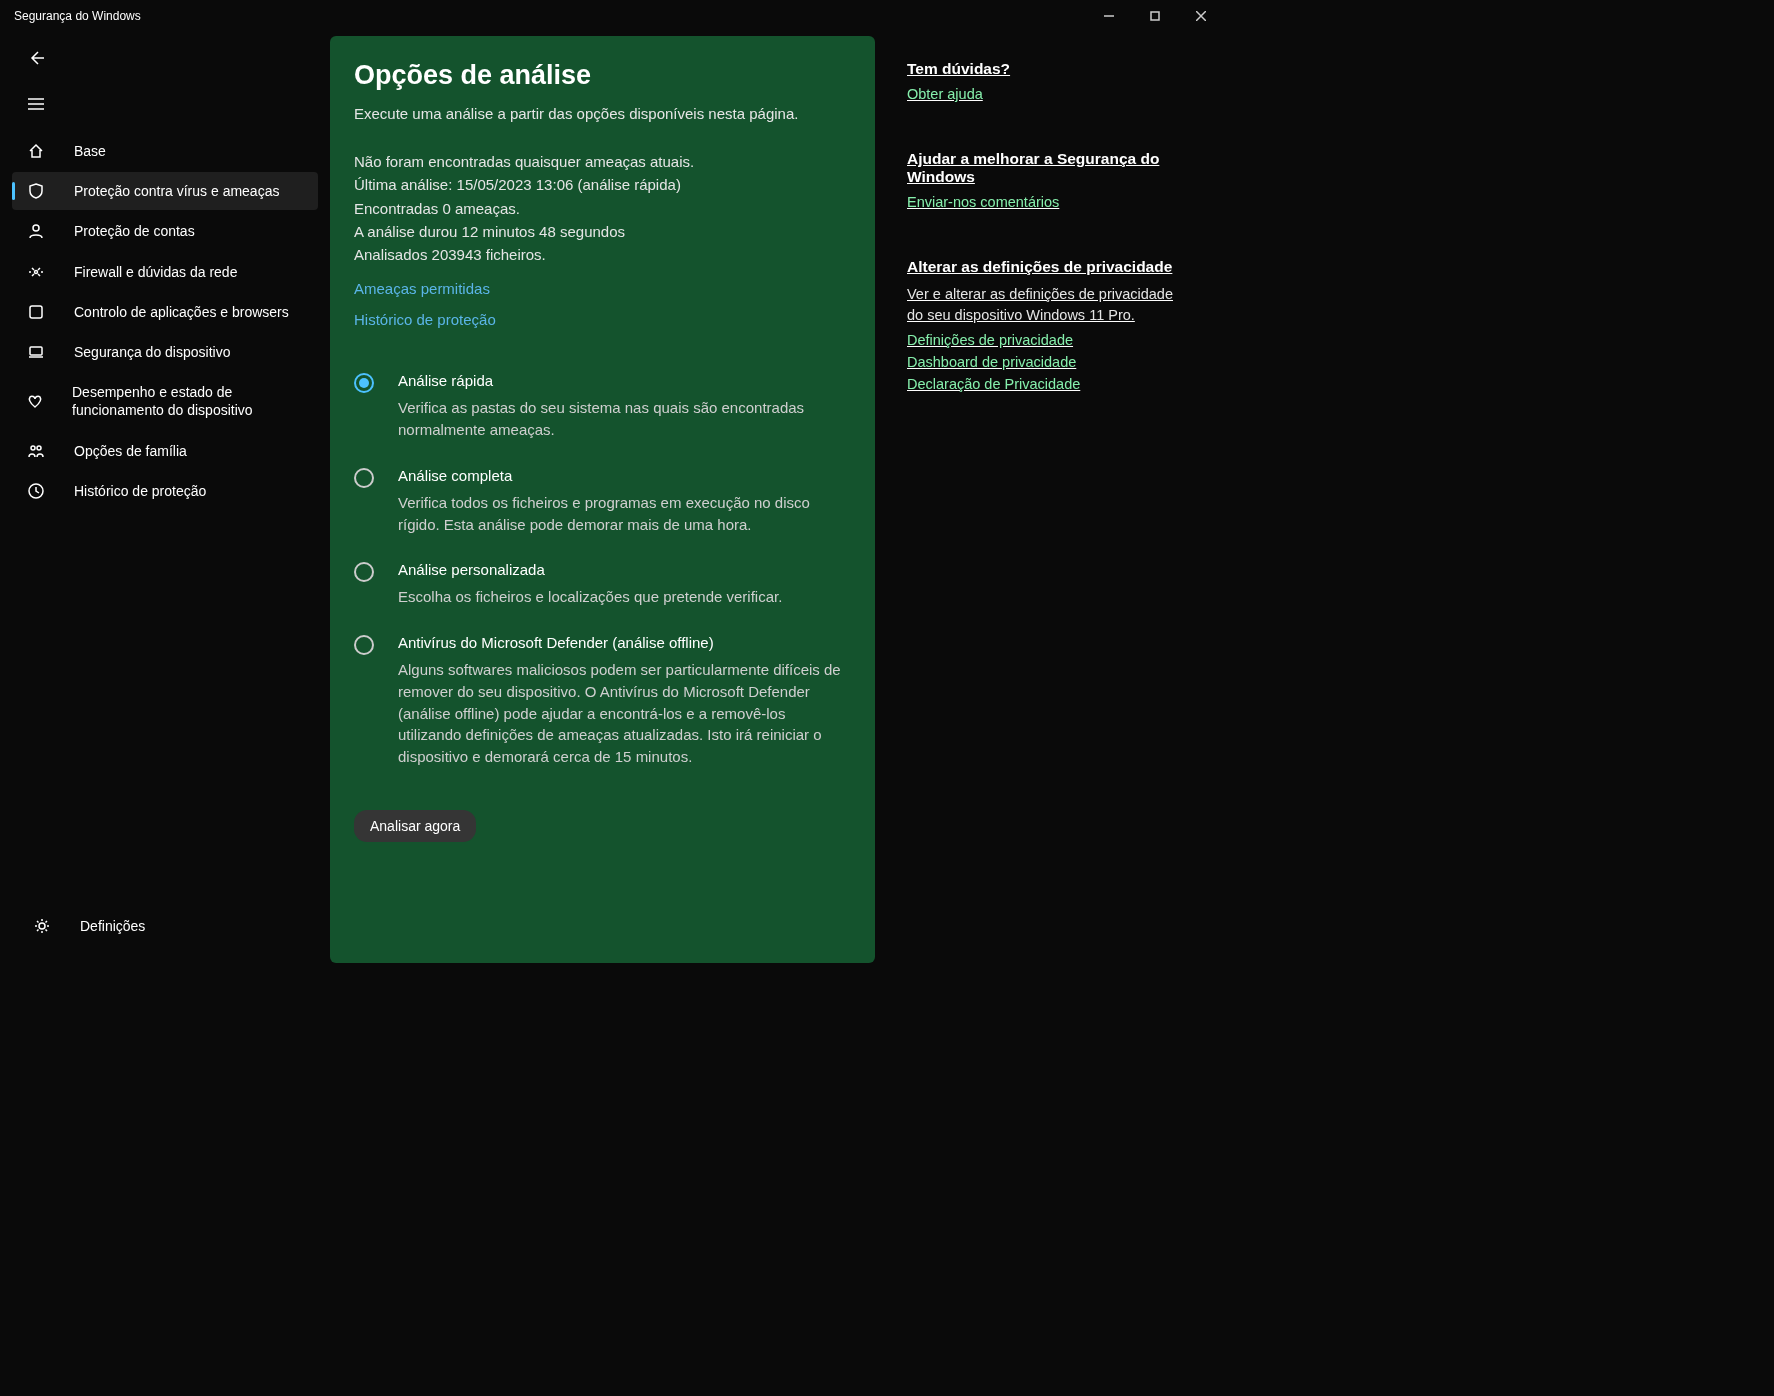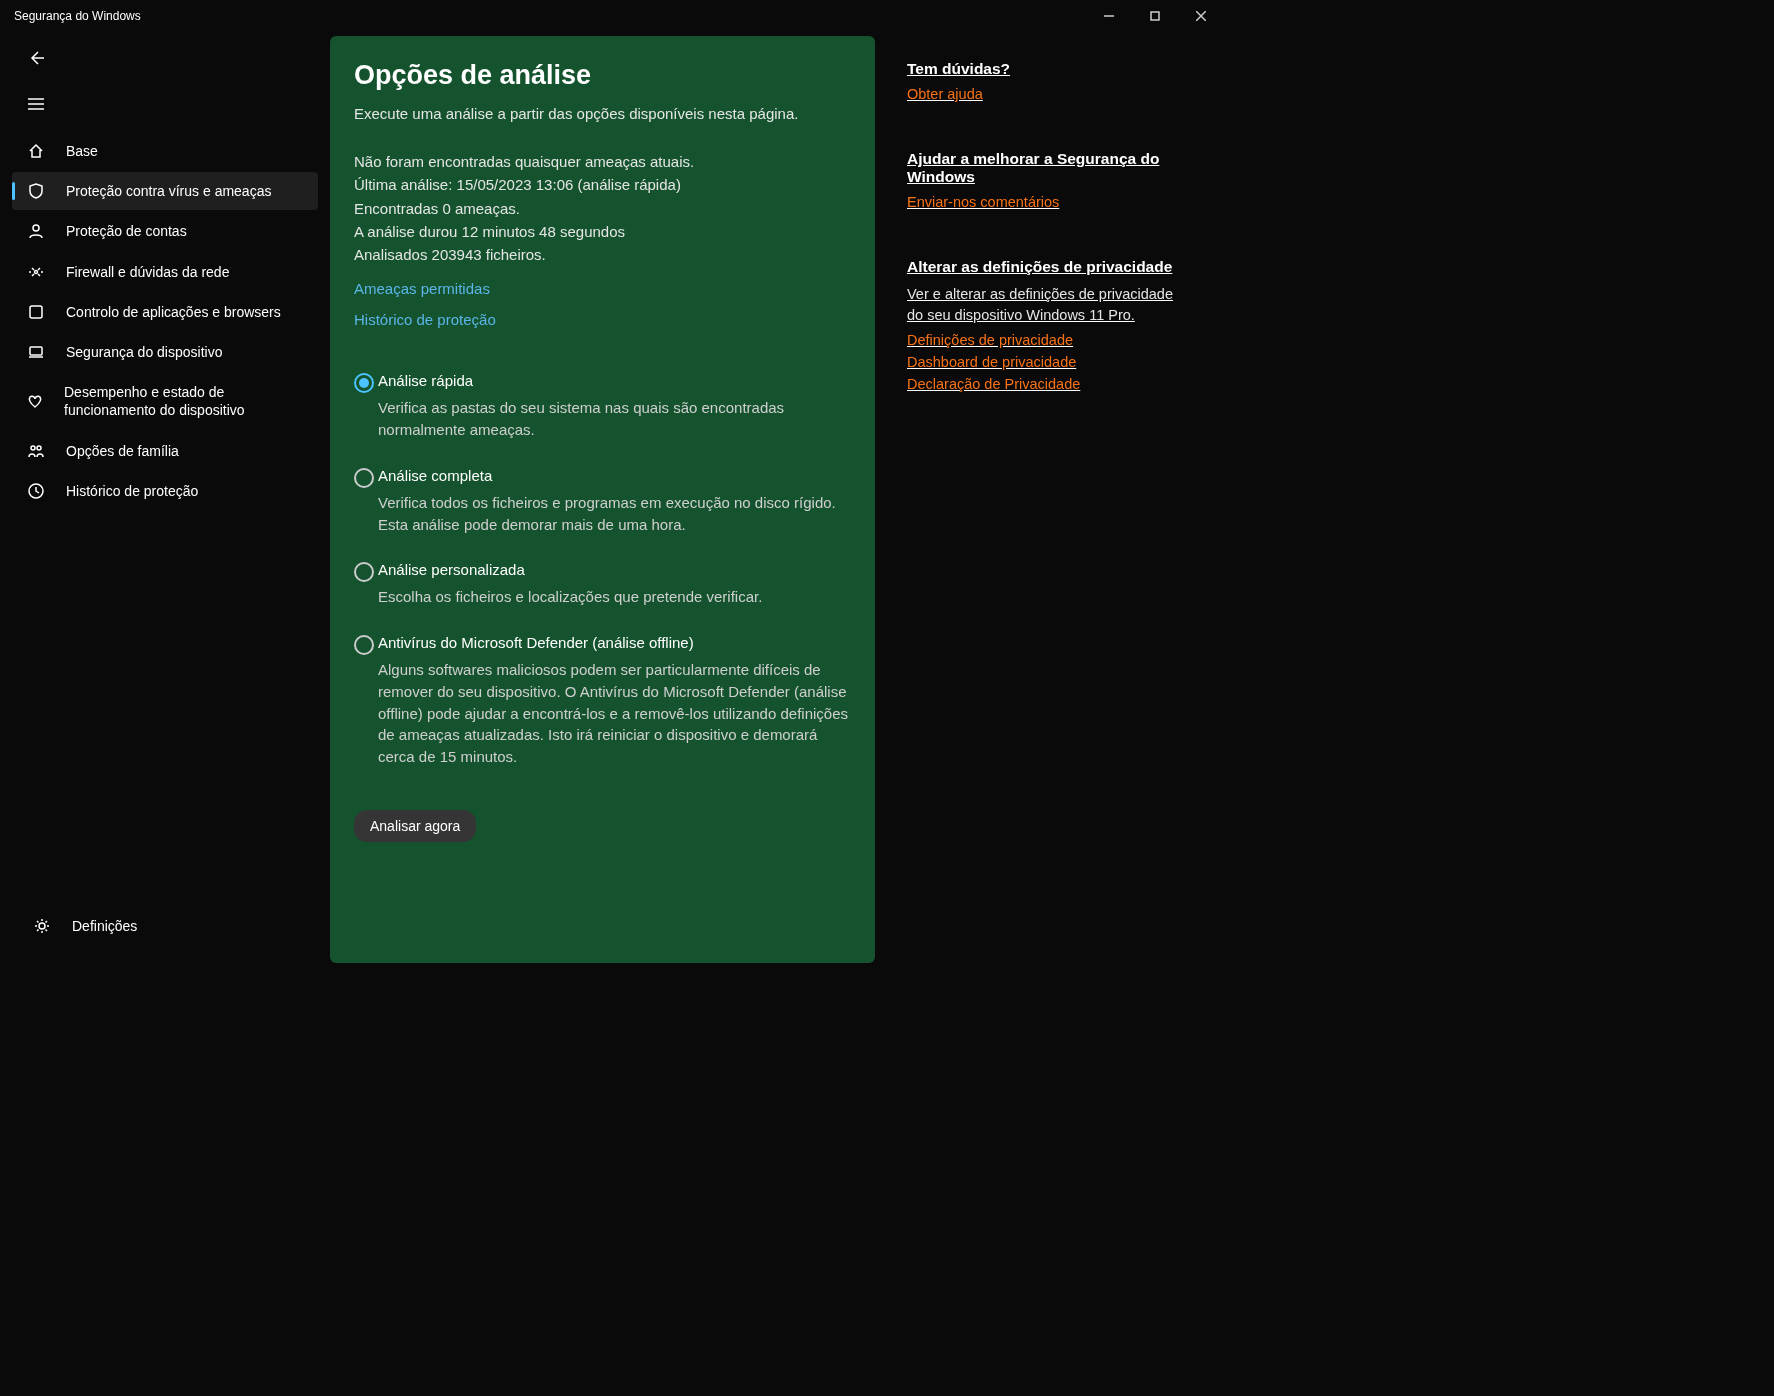--- a/index.html
+++ b/index.html
@@ -42,21 +42,21 @@
   display: flex; align-items: center; justify-content: center;
   margin-left: 10px;
   border-radius: 4px;
 }
 .nav-items { margin-top: 8px; flex: 1; }
 .nav-item {
   display: flex; align-items: center;
   padding: 10px 14px;
   margin: 2px 6px;
   border-radius: 4px;
-  gap: 20px;
+  gap: 28px;
   position: relative;
 }
 .nav-item.active { background: #1f1f1f; }
 .nav-item.active::before {
   content: "";
   position: absolute;
   left: 0; top: 10px; bottom: 10px;
   width: 3px;
   background: #4cc2ff;
   border-radius: 2px;
@@ -98,21 +98,21 @@
   color: #5bb5e8;
   font-size: 15px;
   display: block;
   margin-top: 14px;
   cursor: pointer;
 }
 .scan-options { margin-top: 44px; }
 .radio-option {
   display: flex;
   align-items: flex-start;
-  gap: 4px;
+  gap: 24px;
   margin-bottom: 26px;
 }
 .radio-circle {
   width: 20px; height: 20px;
   border: 2px solid #cccccc;
   border-radius: 50%;
   flex-shrink: 0;
   margin-top: 1px;
 }
 .radio-circle.selected {
@@ -151,21 +151,21 @@
   padding: 24px 10px 0 0;
   text-decoration: underline;
 }
 .side-heading {
   font-size: 15.5px;
   font-weight: 600;
   color: #fff;
   margin-bottom: 8px;
 }
 .side-link {
-  color: #f97316;
+  color: #86efac;
   font-size: 14.5px;
   display: block;
   margin-top: 6px;
   cursor: pointer;
 }
 .side-block { margin-bottom: 48px; }
 .side-text {
   font-size: 14.5px;
   color: #e5e5e5;
   line-height: 1.45;

